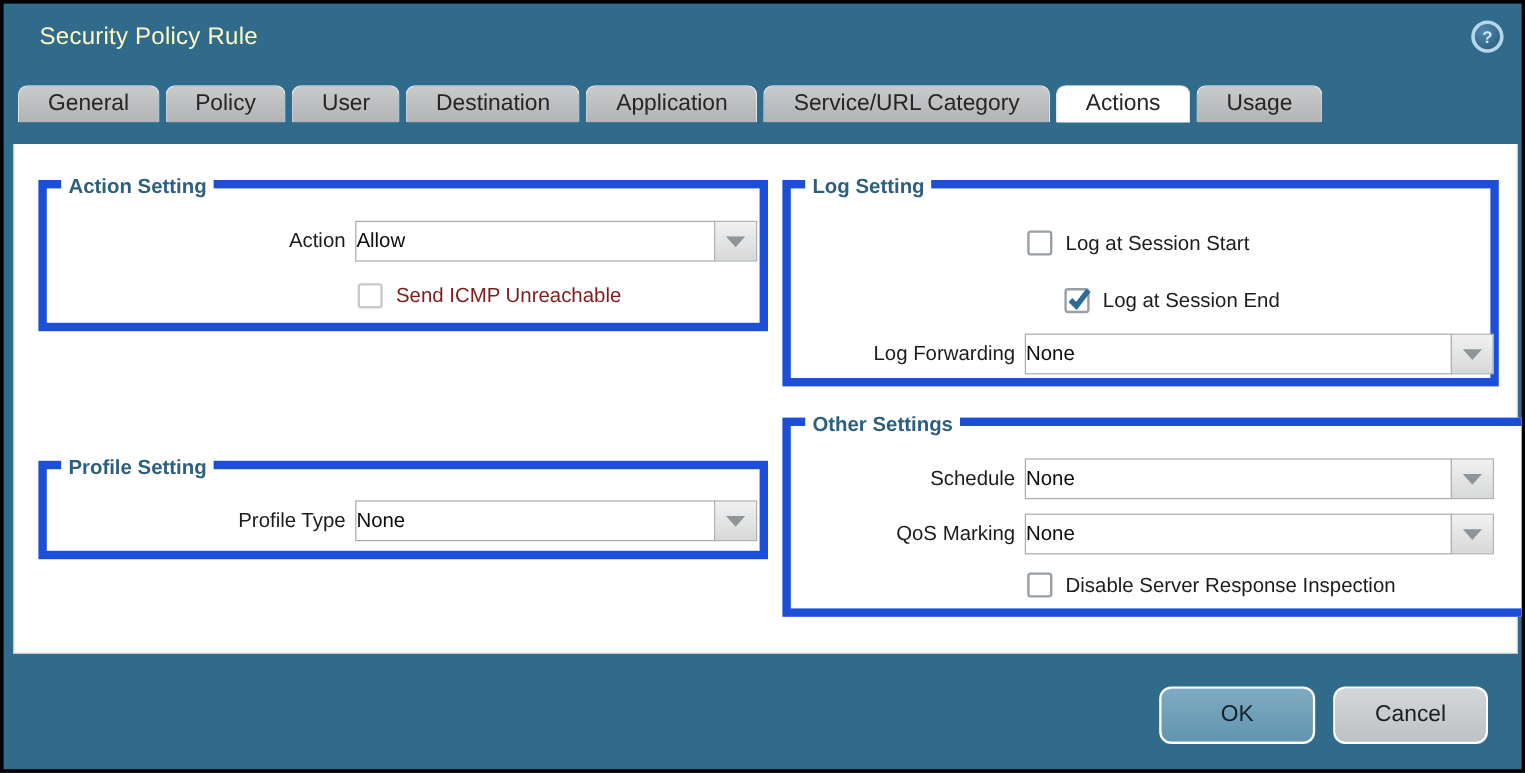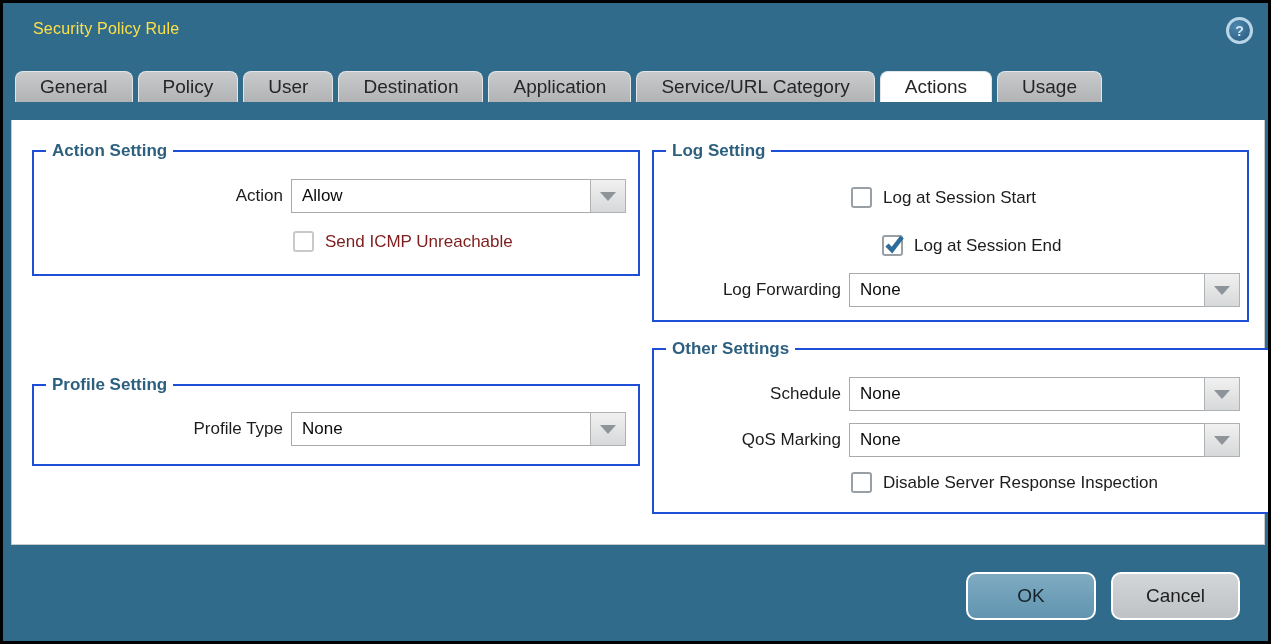--- a/index.html
+++ b/index.html
@@ -7,21 +7,21 @@
   body { font-family:"Liberation Sans", sans-serif; }
 
   .screen {
     position:relative; width:1271px; height:644px;
     background:#306b8b; border:3px solid #000; overflow:hidden;
   }
 
   
   .title {
     position:absolute; left:30px; top:17px;
-    font-size:16px; color:#fde047; letter-spacing:0.2px;
+    font-size:20px; color:#fef9c3; letter-spacing:0.2px;
   }
   .help {
     position:absolute; right:15px; top:14px; width:27px; height:27px;
     border-radius:50%; border:3px solid #b9d6e8;
     background:radial-gradient(circle at 35% 30%, #4d88ae, #28587d);
     color:#d3e8f4; font-size:14px; font-weight:bold;
     display:flex; align-items:center; justify-content:center; cursor:pointer;
   }
 
   
@@ -34,38 +34,38 @@
     border-radius:8px 8px 0 0; cursor:pointer; white-space:nowrap;
   }
   .tab.active { background:#fff; }
 
   
   .panel {
     position:absolute; left:8px; top:117px; width:1254px; height:425px;
     background:#fff; border:1px solid #c4cacd; border-top:none;
   }
 
-  .fieldset { position:absolute; border:2px solid #1d4ed8; background:#fff; }
+  .fieldset { position:absolute; border:7px solid #1d4ed8; background:#fff; }
   .legend {
     position:absolute; top:-11px; left:12px; background:#fff; padding:0 6px;
     font-size:17px; font-weight:bold; color:#2d5f7f; white-space:nowrap;
   }
 
   .row { position:absolute; display:flex; align-items:center; }
   .field-label {
     font-size:17px; color:#1c1c1c; text-align:right; white-space:nowrap;
   }
   .lbl-w-left  { width:249px; }
   .lbl-w-right { width:187px; }
 
   
   .dd { display:flex; height:34px; margin-left:8px; cursor:pointer; }
   .dd-field {
     border:1px solid #a7abae; background:#fff; height:34px;
-    display:flex; align-items:center; padding-left:10px;
+    display:flex; align-items:center; 
     font-size:17px; color:#0b0b0b;
   }
   .dd-field.w-left  { width:300px; }
   .dd-field.w-right { width:356px; }
   .dd-btn {
     width:36px; height:34px; margin-left:-1px;
     border:1px solid #aeb2b5; background:linear-gradient(#f1f1f1,#d7d8d9);
     display:flex; align-items:center; justify-content:center;
   }
   .tri {

